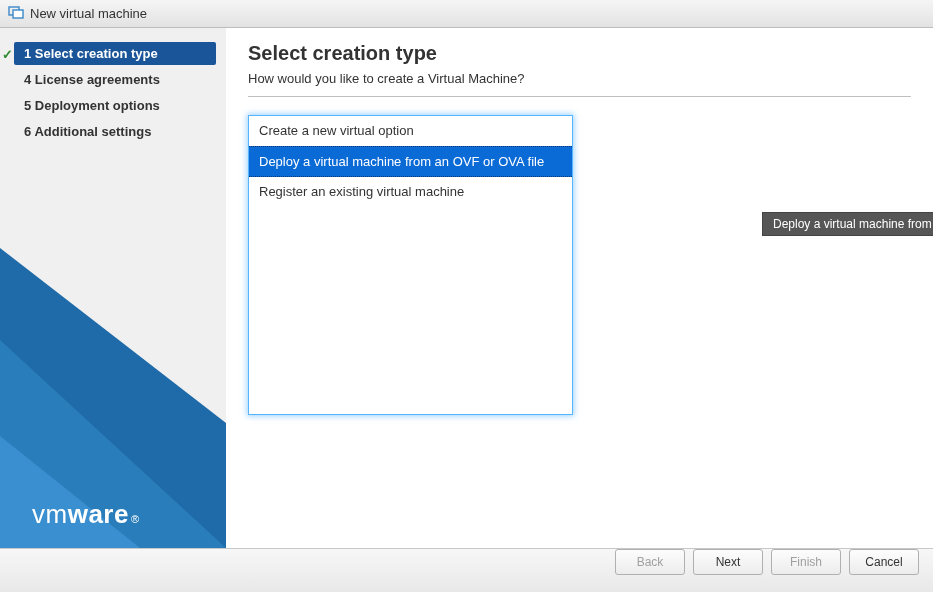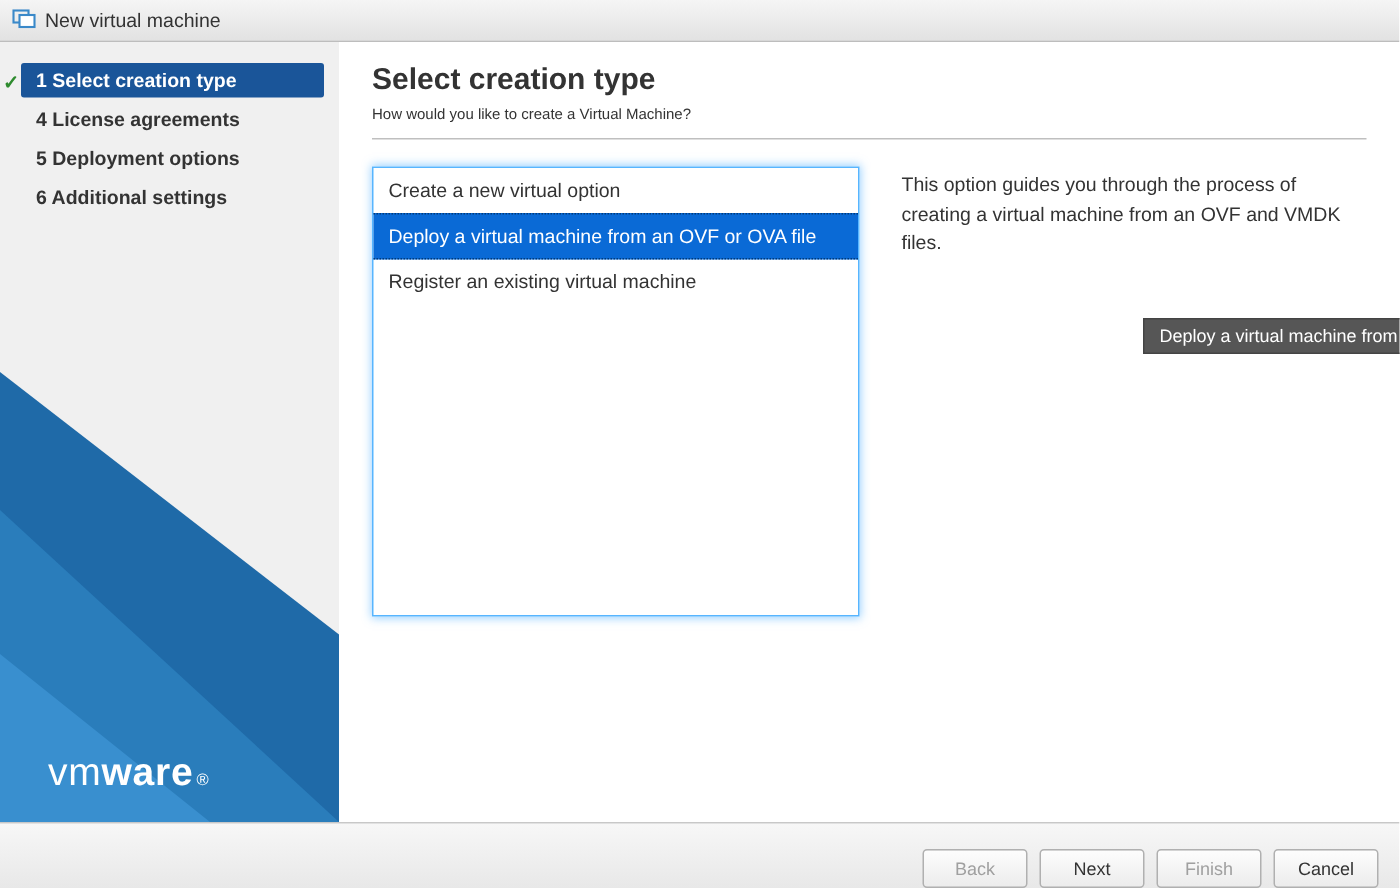--- a/index.html
+++ b/index.html
@@ -94,21 +94,21 @@
       padding: 14px 22px 10px 22px;
       position: relative;
     }
     .content h1 {
       font-size: 20px;
       font-weight: bold;
       color: #333;
       margin-bottom: 6px;
     }
     .content .subtitle {
-      font-size: 10px;
+      font-size: 13px;
       color: #333;
       margin-bottom: 10px;
     }
     .divider {
       border: none;
       border-top: 1px solid #bfbfbf;
       margin-bottom: 18px;
     }
     .content-row {
       display: flex;
@@ -151,21 +151,21 @@
       padding: 4px 10px;
       border: 1px solid #444;
       white-space: nowrap;
     }
     .footer {
       height: 44px;
       background: linear-gradient(to bottom, #f7f7f7, #e8e8e8);
       border-top: 1px solid #c8c8c8;
       display: flex;
       justify-content: flex-end;
-      align-items: flex-end;
+      align-items: flex-start;
       padding: 0 14px;
       gap: 8px;
     }
     .btn {
       min-width: 70px;
       height: 26px;
       background: linear-gradient(to bottom, #fdfdfd, #ececec);
       border: 1px solid #b0b0b0;
       border-radius: 3px;
       font-size: 12px;
@@ -232,21 +232,20 @@
     <h1>Select creation type</h1>
     <div class="subtitle">How would you like to create a Virtual Machine?</div>
     <hr class="divider">
 
     <div class="content-row">
       <div class="option-box">
         <div class="option">Create a new virtual option</div>
         <div class="option selected">Deploy a virtual machine from an OVF or OVA file</div>
         <div class="option">Register an existing virtual machine</div>
       </div>
-      <div class="desc-col">This option guides you through the process of creating a virtual machine from an OVF and VMDK files.</div>
     </div>
 
     <div class="tooltip-pop">Deploy a virtual machine from an OVF or OVA file</div>
   </div>
 </div>
 
 <div class="footer">
   <button class="btn" disabled="">Back</button>
   <button class="btn">Next</button>
   <button class="btn" disabled="">Finish</button>

